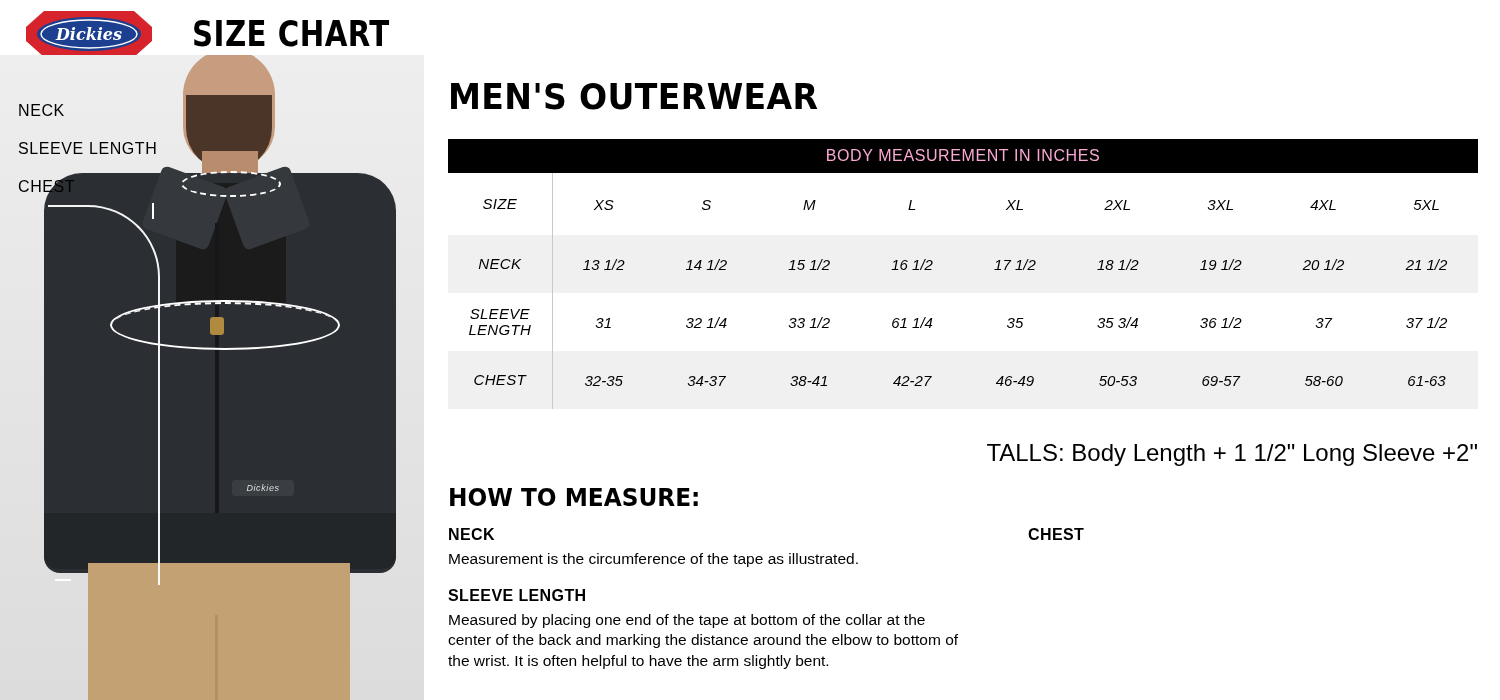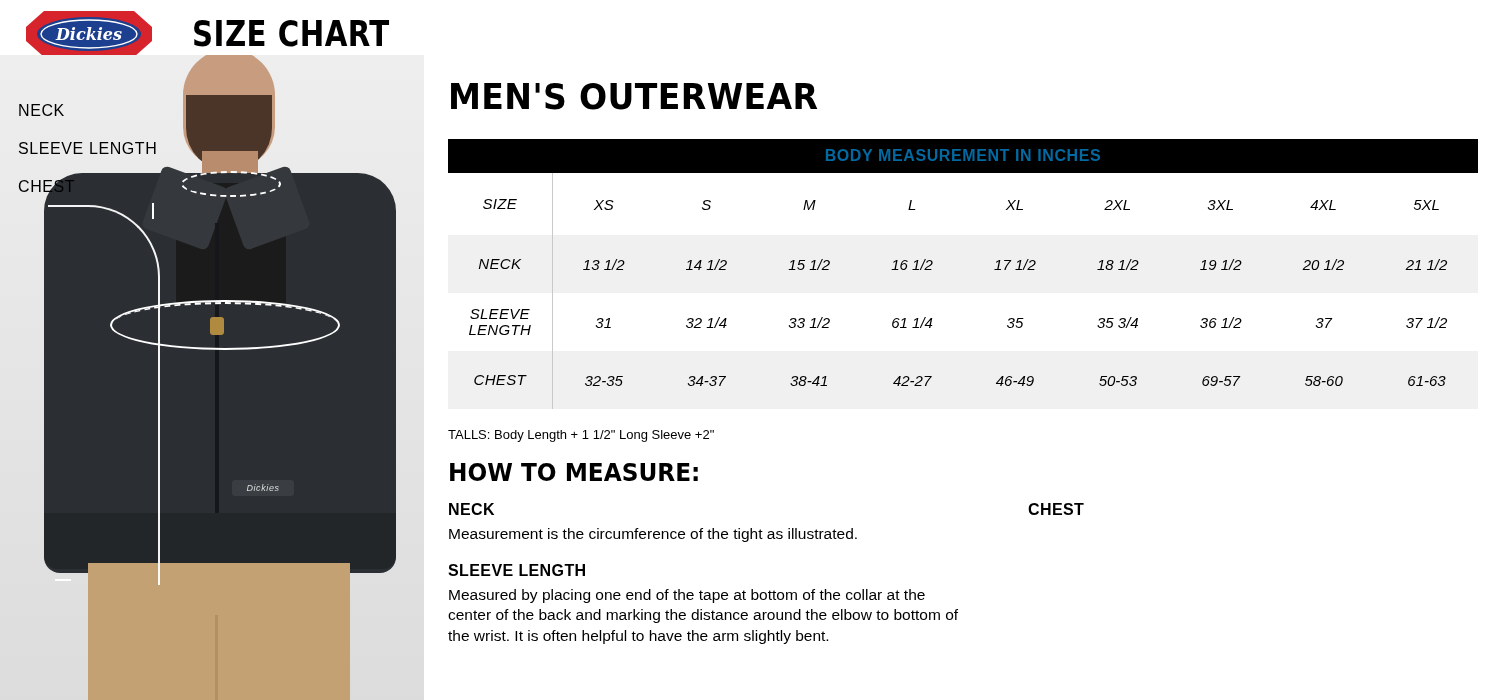--- a/index.html
+++ b/index.html
@@ -225,26 +225,26 @@
     font-size: 36px;
     font-weight: bold;
     letter-spacing: 0.4px;
     font-family: "DejaVu Sans", sans-serif;
     transform: scaleX(0.92);
     transform-origin: left center;
     margin: 0 0 22px 0;
   }
   .band {
     background: #000;
-    color: #0369a1;
+    color: #f9a8d4;
     height: 34px;
     line-height: 34px;
     text-align: center;
     font-size: 16px;
-    font-weight: bold;
+    font-weight: normal;
     letter-spacing: 0.6px;
     width: 1030px;
   }
   table.size-table {
     border-collapse: collapse;
     width: 1030px;
     table-layout: fixed;
   }
   table.size-table td, table.size-table th {
     text-align: center;
@@ -261,23 +261,23 @@
     font-size: 15px;
     letter-spacing: 0.3px;
     border-right: 1px solid #c9c9c9;
     line-height: 1.1;
   }
   tr.row-head td { height: 62px; font-size: 15px; }
   tr.shade td { background: #f0f0f0; }
   tr.plain td { background: #ffffff; }
   tr.row-head td { background: #ffffff; }
   .talls {
-    text-align: left;
-    font-size: 13px;
-    margin-top: 18px;
+    text-align: right;
+    font-size: 24px;
+    margin-top: 30px;
     width: 1030px;
   }
   .how-title {
     font-size: 25px;
     font-weight: bold;
     font-family: "DejaVu Sans", sans-serif;
     transform: scaleX(0.93);
     transform-origin: left center;
     margin: 16px 0 14px 0;
   }
@@ -411,21 +411,21 @@
       </tbody>
     </table>
 
     <div class="talls">TALLS: Body Length + 1 1/2" Long Sleeve +2"</div>
 
     <div class="how-title">HOW TO MEASURE:</div>
 
     <div class="cols">
       <div class="col-left">
         <div class="m-head">NECK</div>
-        <div class="m-body">Measurement is the circumference of the tight as illustrated.</div>
+        <div class="m-body">Measurement is the circumference of the tape as illustrated.</div>
         <div class="m-head">SLEEVE LENGTH</div>
         <div class="m-body">Measured by placing one end of the tape at bottom of the collar at the center of the back and marking the distance around the elbow to bottom of the wrist. It is often helpful to have the arm slightly bent.</div>
       </div>
       <div class="col-right">
         <div class="m-head">CHEST</div>
       </div>
     </div>
 
   </div>
 </div>

